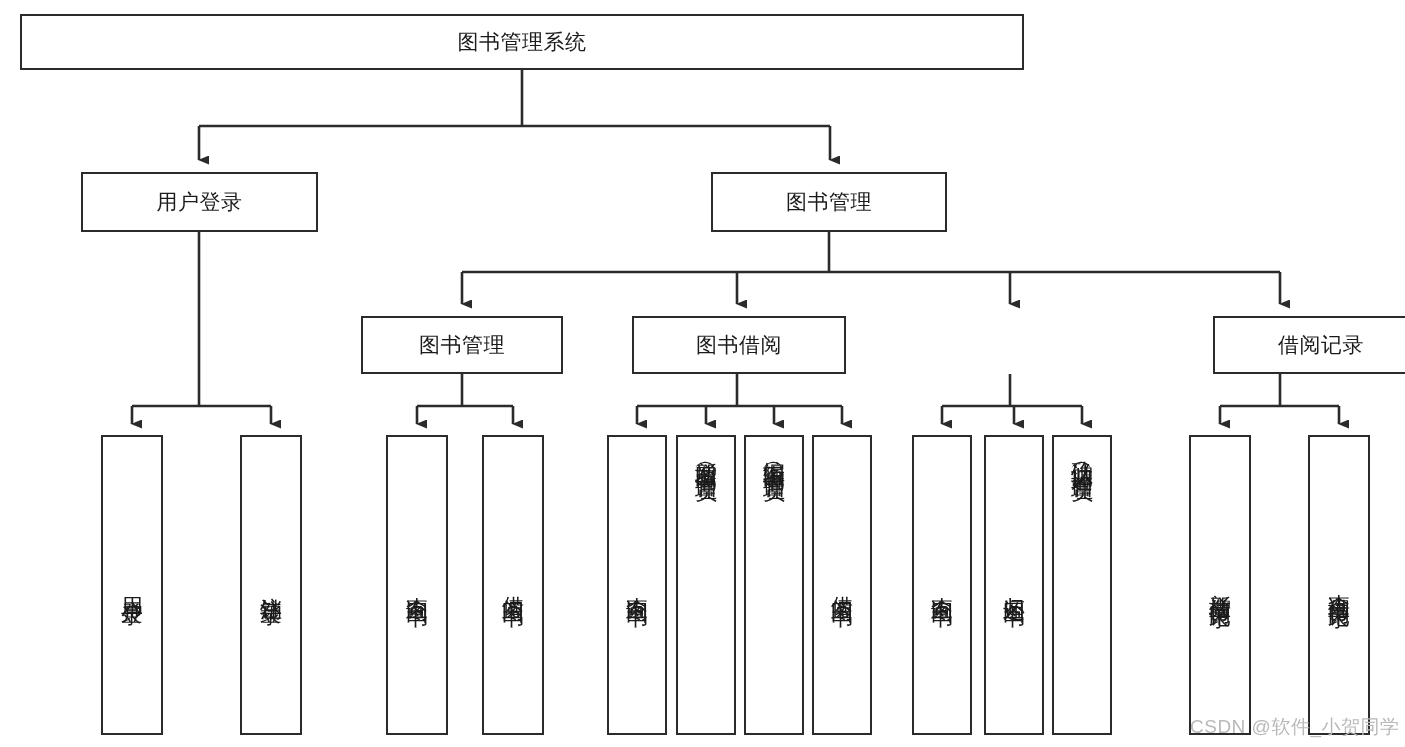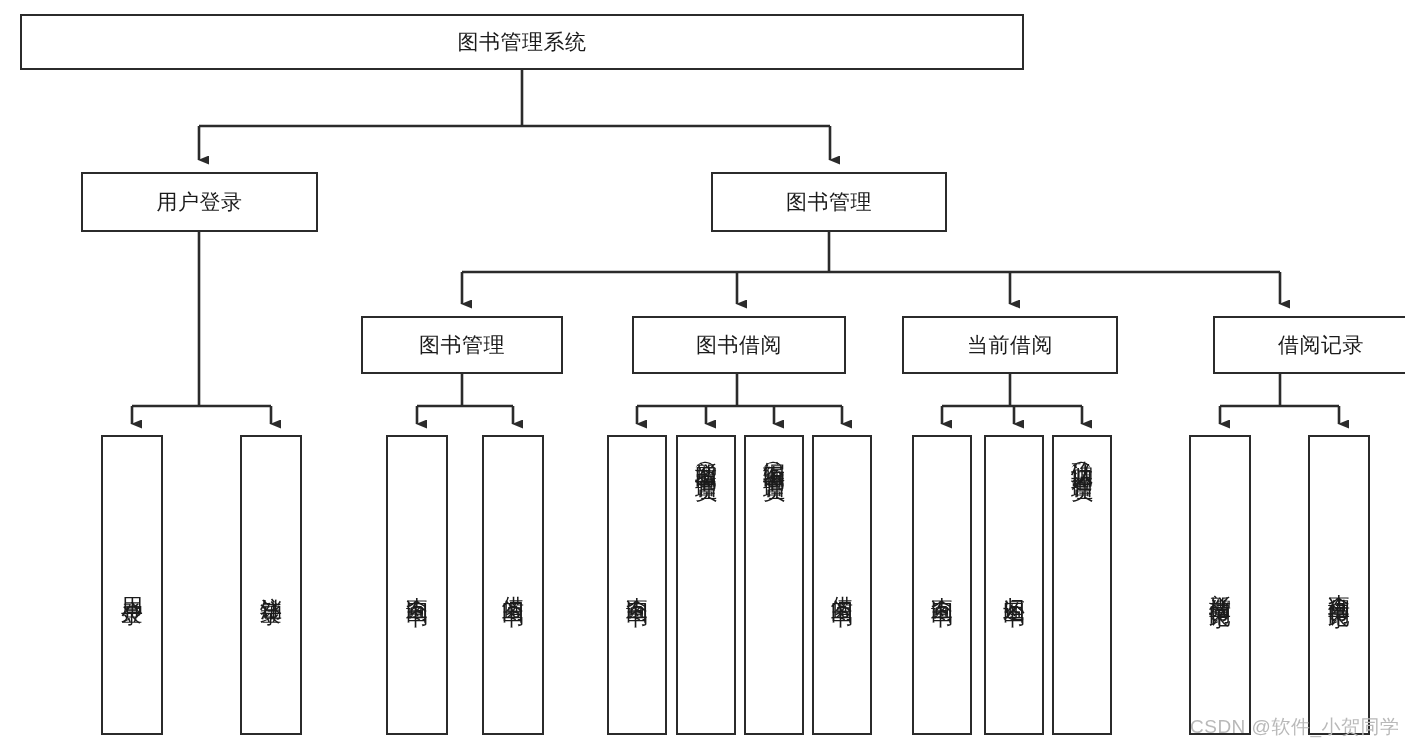--- a/index.html
+++ b/index.html
@@ -150,23 +150,20 @@
   </div>
 
   <div class="node-box" style="left:361px; top:316px; width:202px; height:58px;">
     <span class="node-label">图书管理</span>
   </div>
 
   <div class="node-box" style="left:632px; top:316px; width:214px; height:58px;">
     <span class="node-label">图书借阅</span>
   </div>
 
-  <div class="node-box" style="left:902px; top:316px; width:216px; height:58px;">
-    <span class="node-label">当前借阅</span>
-  </div>
 
   <div class="node-box" style="left:1172px; top:316px; width:216px; height:58px;margin-left:41px;">
     <span class="node-label">借阅记录</span>
   </div>
 
   <div class="node-box vertical centered" style="left:101px; top:435px; width:62px; height:300px;">
     <span class="node-label">用户登录</span>
   </div>
 
   <div class="node-box vertical centered" style="left:240px; top:435px; width:62px; height:300px;">

